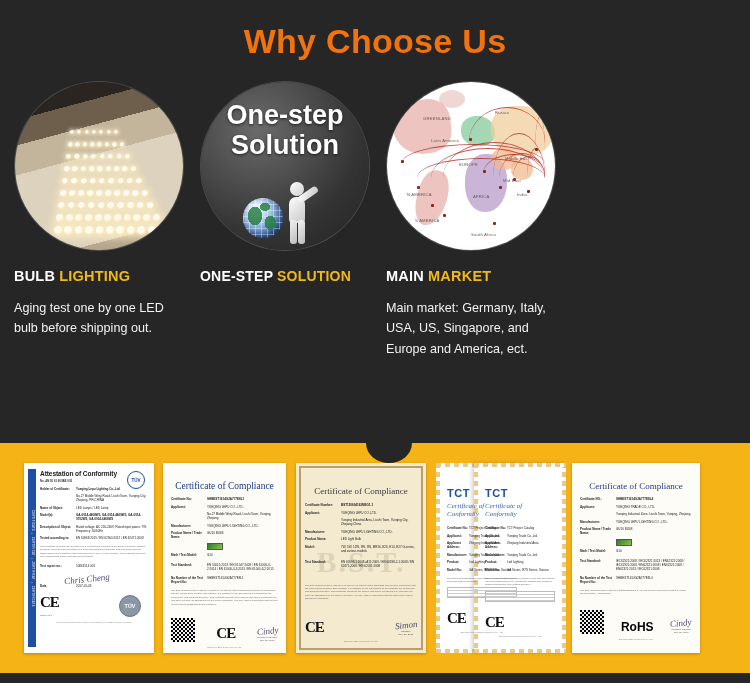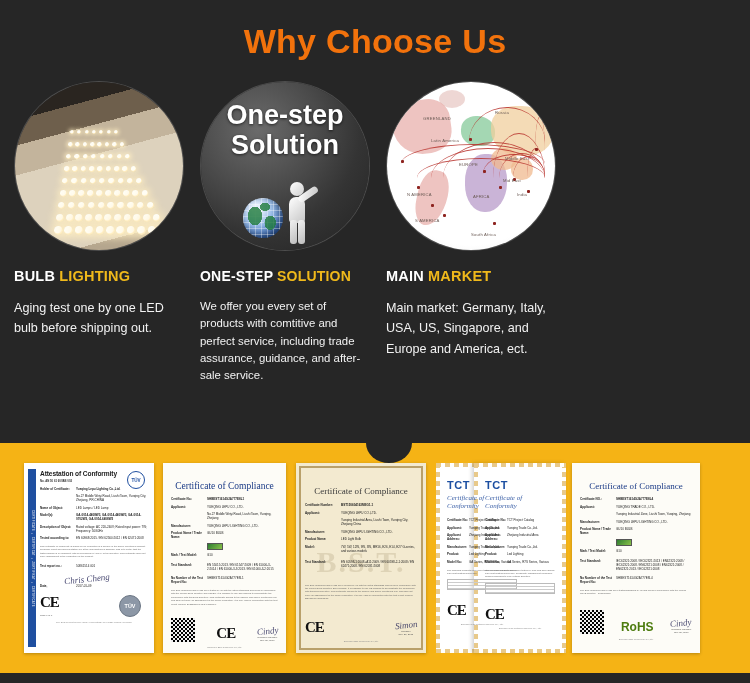--- a/index.html
+++ b/index.html
@@ -335,21 +335,21 @@
     letter-spacing: 2px; z-index: 1;
   }
   .cert3 .inner { position: relative; z-index: 2; }
 
   
   .tct-pair { position: relative; width: 130px; margin-left: 10px; height: 190px; }
   .cert-tct {
     position: absolute; top: 0;
     width: 92px; height: 190px;
     background: #fff;
-    padding: 12px 7px 6px;
+    padding: 20px 7px 6px;
     border: 4px solid transparent;
     background-clip: padding-box;
   }
   .cert-tct::before {
     content: ""; position: absolute; inset: -4px;
     background:
       repeating-linear-gradient(to right, #e8c98a 0 5px, #fff 5px 9px) top / 100% 4px no-repeat,
       repeating-linear-gradient(to right, #e8c98a 0 5px, #fff 5px 9px) bottom / 100% 4px no-repeat,
       repeating-linear-gradient(to bottom, #e8c98a 0 5px, #fff 5px 9px) left / 4px 100% no-repeat,
       repeating-linear-gradient(to bottom, #e8c98a 0 5px, #fff 5px 9px) right / 4px 100% no-repeat;
@@ -365,21 +365,21 @@
   }
   .mini-table { margin-top: 4px; border: .5px solid #bbb; }
   .mini-table div { border-bottom: .5px solid #ccc; padding: 1px 2px; font-size: 2.4px; }
 
   
   .cert6 { width: 128px; margin-left: 6px; padding: 10px 8px 6px; background: #fdfcf7; }
   .cert6 .c6-title {
     font-family: "Liberation Serif", serif;
     font-size: 9px; color: #1a3a86; text-align: center; margin-top: 8px;
   }
-  .rohs-mark { font-size: 12px; font-weight: bold; color: #4d7c0f; }
+  .rohs-mark { font-size: 12px; font-weight: bold; color: #000000; }
 
   .cert-row { display: flex; align-items: flex-end; justify-content: space-between; margin-top: 6px; }
   .footer-line { font-size: 2.2px; color: #888; text-align: center; margin-top: 4px; }
 </style>
 </head>
 <body>
 
 <div class="page-title">Why Choose Us</div>
 
 <div class="features">
@@ -492,21 +492,20 @@
             <div class="op-body"></div>
             <div class="op-arm"></div>
           <div class="op-leg-l"></div>
             <div class="op-leg-r"></div>
         </div>
       </div>
     </div>
     <div class="feature-head">
       <span>ONE-STEP </span><span class="hl">SOLUTION</span>
     </div>
-    <div class="feature-desc">We offer you every set of products with comtitive and perfect service, including trade assurance, guidance, and after-sale service.</div>
   </div>
 
   <div class="feature">
     <div class="circle-wrap">
       <div class="img-map" id="mapfield">
         <div class="map-land ml-gr"></div>
         <div class="map-land ml-na"></div>
         <div class="map-land ml-sa"></div>
         <div class="map-land ml-eu"></div>
         <div class="map-land ml-af"></div>

